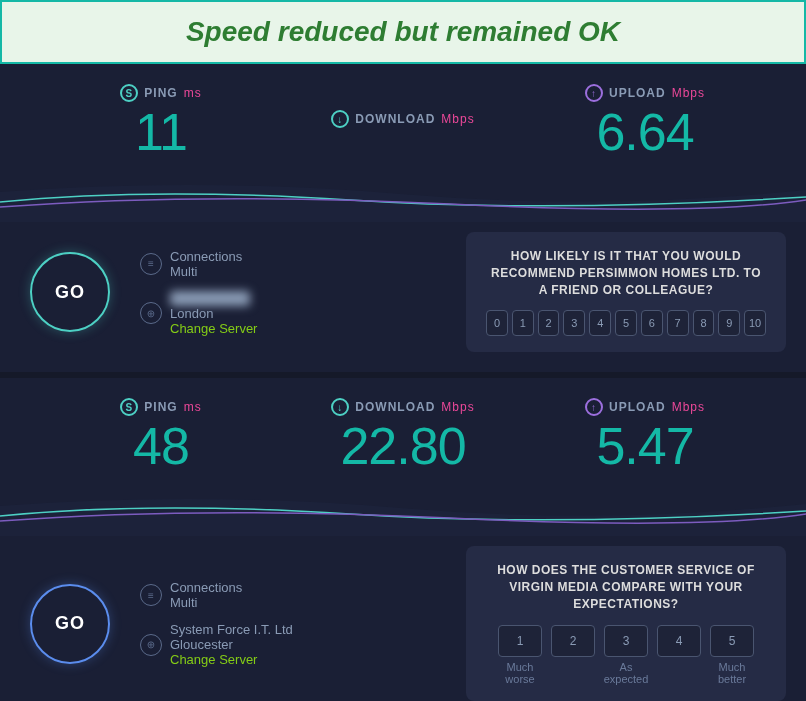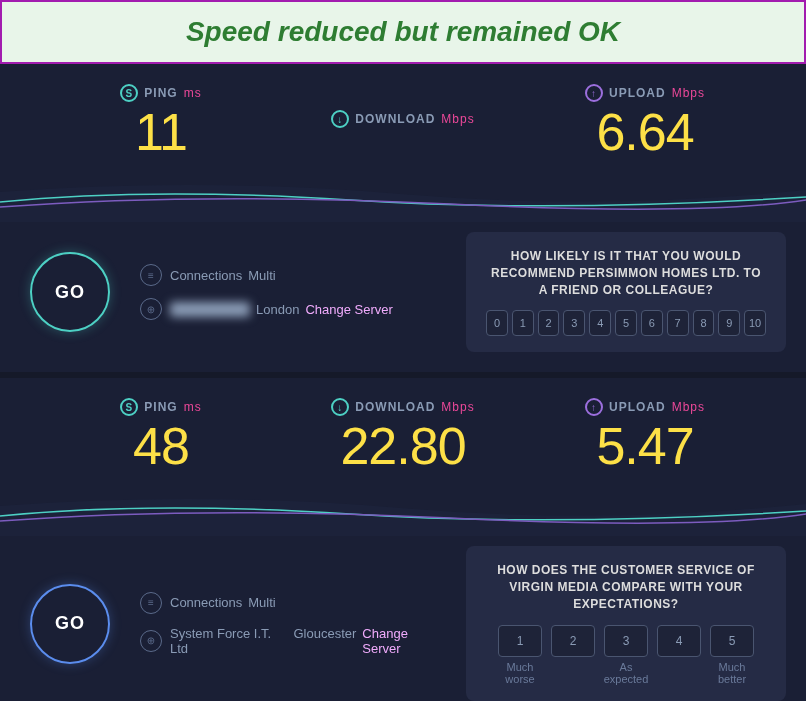--- a/index.html
+++ b/index.html
@@ -6,21 +6,21 @@
     body {
       width: 806px;
       min-height: 701px;
       font-family: 'Arial', sans-serif;
       background: #fff;
     }
 
     
     .header-banner {
       background: #e8f5e9;
-      border: 2px solid #a21caf;
+      border: 2px solid #14b8a6;
       padding: 14px 20px;
       text-align: center;
     }
     .header-banner h1 {
       color: #2e7d32;
       font-size: 28px;
       font-weight: 900;
       font-style: italic;
     }
 
@@ -59,21 +59,21 @@
 
     .stat-label .unit {
       color: #ec4899;
       font-weight: 400;
       font-size: 12px;
     }
 
     .stat-value {
       font-size: 52px;
       font-weight: 300;
-      color: #fde047;
+      color: #14b8a6;
       line-height: 1;
       letter-spacing: -1px;
     }
 
     .stat-icon {
       width: 18px;
       height: 18px;
       border-radius: 50%;
       display: inline-flex;
       align-items: center;
@@ -158,35 +158,35 @@
       display: flex;
       align-items: center;
       justify-content: center;
       color: #5a6a8a;
       font-size: 10px;
       flex-shrink: 0;
     }
 
     .conn-details {
       display: flex;
-      gap: 6px;
+      flex-direction: column;
     }
 
     .conn-label {
       color: #8a9bb5;
       font-size: 13px;
     }
 
     .conn-value {
       color: #8a9bb5;
       font-size: 13px;
     }
 
     .conn-link {
-      color: #f0abfc;
+      color: #84cc16;
       font-size: 13px;
       cursor: pointer;
       text-decoration: none;
     }
 
     
     .survey-box {
       margin-left: auto;
       background: #252b45;
       border-radius: 8px;

